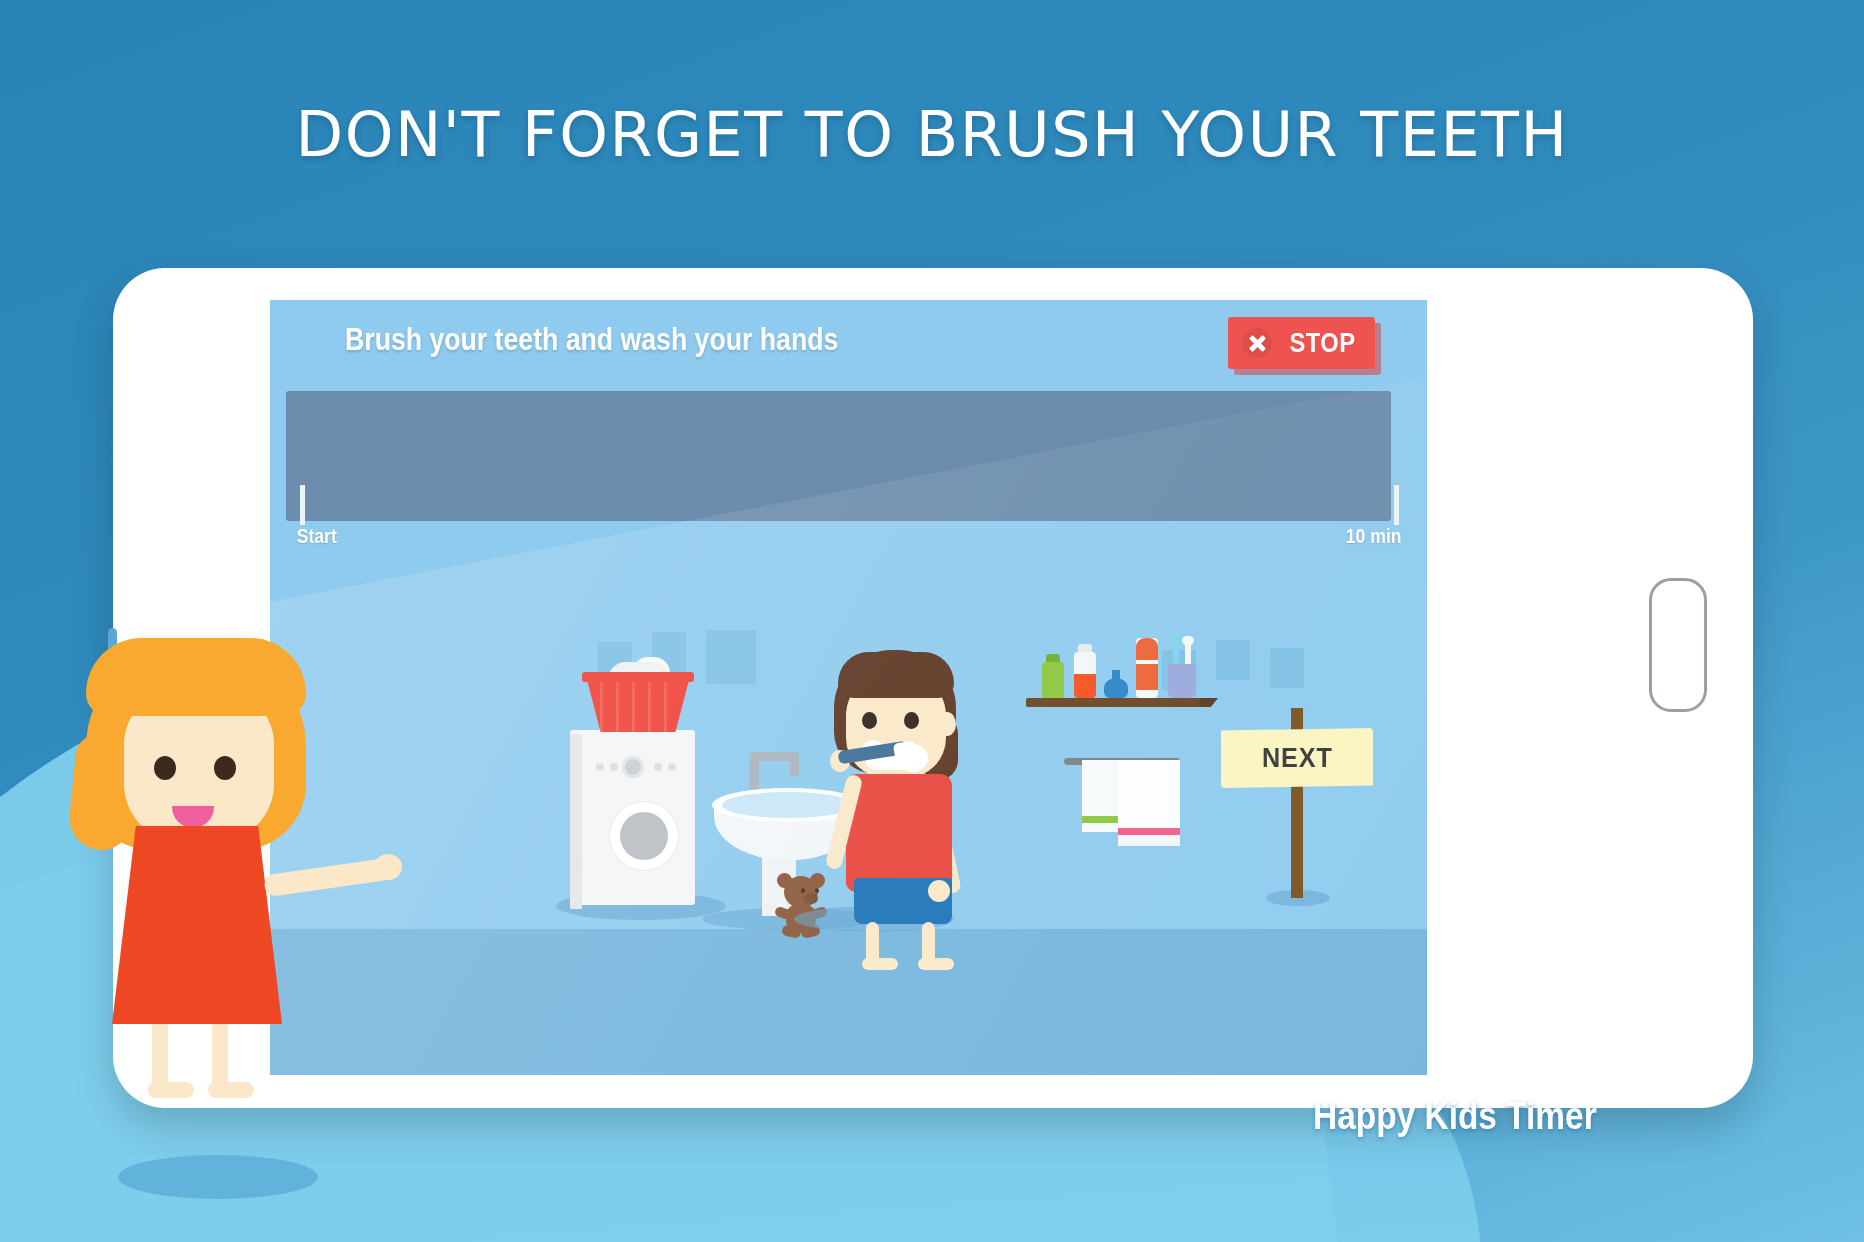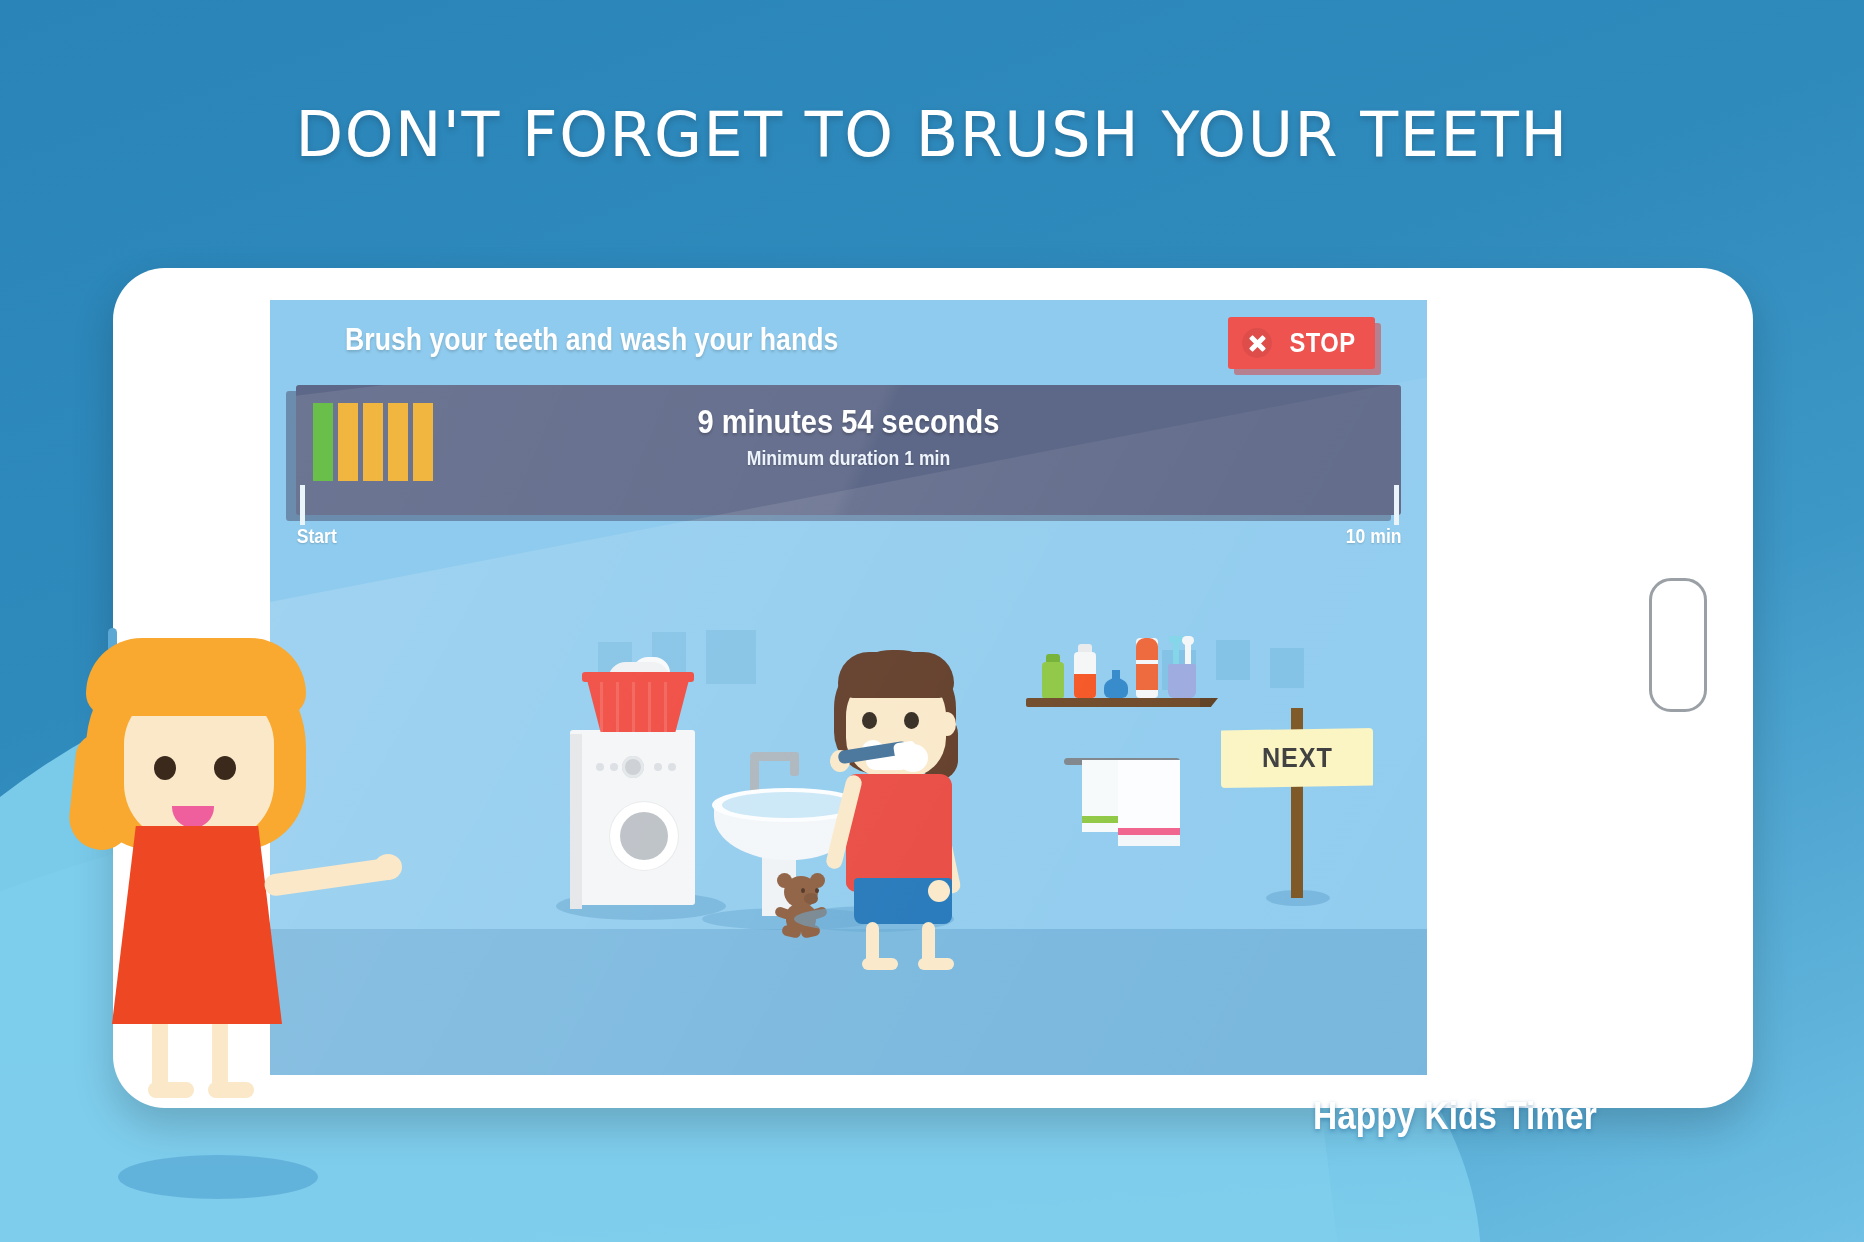--- a/index.html
+++ b/index.html
@@ -261,32 +261,20 @@
     <div id="app-header">
       <div id="task-title">Brush your teeth and wash your hands</div>
       <div id="stop-button">
         <span class="xwrap"></span>
         <span id="stop-label">STOP</span>
       </div>
     </div>
 
     <div id="progress-wrap">
       <div id="progress-shadow"></div>
-      <div id="progress-bar">
-        <div class="sheen"></div>
-        <div id="segments">
-            <div class="seg" style="background: rgb(106, 191, 75);"></div>
-            <div class="seg" style="background: rgb(240, 182, 63);"></div>
-            <div class="seg" style="background: rgb(240, 182, 63);"></div>
-            <div class="seg" style="background: rgb(240, 182, 63);"></div>
-            <div class="seg" style="background: rgb(240, 182, 63);"></div>
-          </div>
-        <div id="time-remaining">9 minutes 54 seconds</div>
-        <div id="min-duration">Minimum duration 1 min</div>
-      </div>
       <div class="tick" id="tick-start"></div>
       <div class="tick" id="tick-end"></div>
       <div class="tick-label" id="label-start">Start</div>
       <div class="tick-label" id="label-end">10 min</div>
     </div>
 
     <div id="scene">
       <div id="floor"></div>
 
       <div class="wall-tile" id="tile1"></div>

